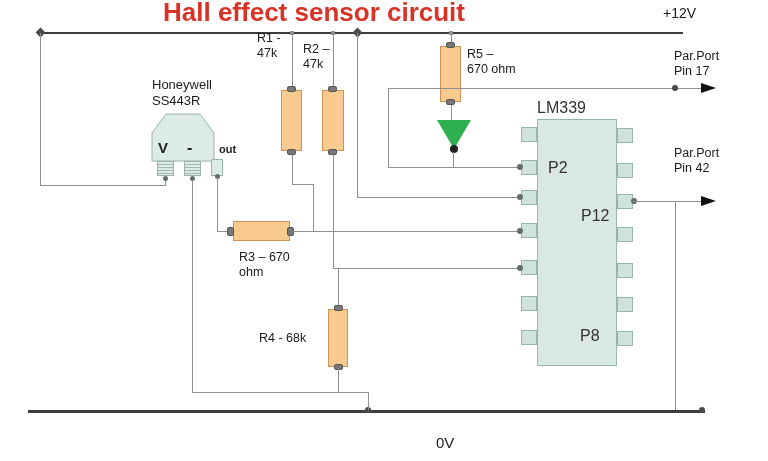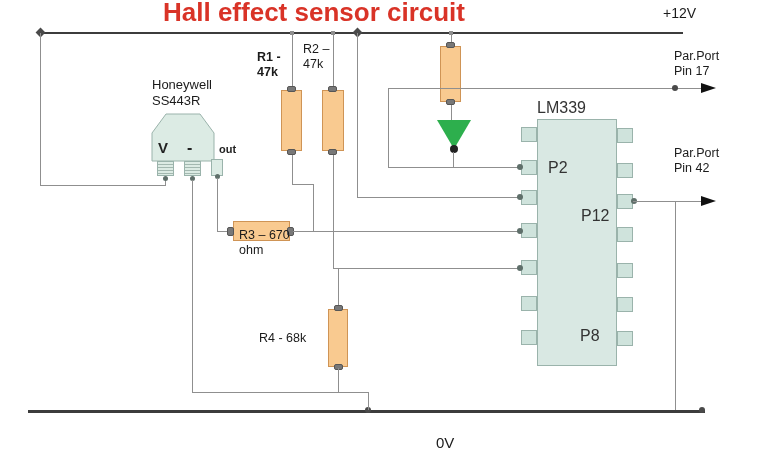--- a/index.html
+++ b/index.html
@@ -77,31 +77,31 @@
   <div class="wv" style="left:192px;top:180px;height:212px;"></div>
   <div class="wh" style="left:192px;top:392px;width:176px;"></div>
   <div class="wv" style="left:368px;top:392px;height:18px;"></div>
 
   <div class="wv" style="left:217px;top:178px;height:53px;"></div>
   <div class="wh" style="left:217px;top:231px;width:11px;"></div>
 
   <div class="res" style="left:233px;top:221px;width:57px;height:20px;"></div>
   <div class="nub" style="left:227px;top:227px;width:7px;height:9px;"></div>
   <div class="nub" style="left:287px;top:227px;width:7px;height:9px;"></div>
-  <div class="lbl" style="left:239px;top:228px;">
+  <div class="lbl" style="left:239px;top:250px;">
     <div>R3 – 670</div>
     <div>ohm</div>
   </div>
   <div class="wh" style="left:293px;top:231px;width:228px;"></div>
 
   <div class="wv" style="left:292px;top:33px;height:57px;"></div>
   <div class="res" style="left:281px;top:90px;width:21px;height:61px;"></div>
   <div class="nub" style="left:287px;top:86px;width:9px;height:6px;"></div>
   <div class="nub" style="left:287px;top:149px;width:9px;height:6px;"></div>
-  <div class="lbl" style="left:257px;top:50px;font-weight:bold;">
+  <div class="lbl" style="left:257px;top:31px;">
     <div>R1 -</div>
     <div>47k</div>
   </div>
   <div class="wv" style="left:292px;top:155px;height:30px;"></div>
   <div class="wh" style="left:292px;top:184px;width:21px;"></div>
   <div class="wv" style="left:313px;top:184px;height:47px;"></div>
 
   <div class="wv" style="left:333px;top:33px;height:57px;"></div>
   <div class="res" style="left:322px;top:90px;width:22px;height:61px;"></div>
   <div class="nub" style="left:328px;top:86px;width:9px;height:6px;"></div>
@@ -120,20 +120,24 @@
   <div class="lbl" style="left:259px;top:331px;">R4 - 68k</div>
   <div class="wv" style="left:338px;top:368px;height:24px;"></div>
 
   <div class="wv" style="left:357px;top:33px;height:164px;"></div>
   <div class="wh" style="left:357px;top:197px;width:164px;"></div>
 
   <div class="wv" style="left:451px;top:33px;height:13px;"></div>
   <div class="res" style="left:440px;top:46px;width:21px;height:56px;"></div>
   <div class="nub" style="left:446px;top:42px;width:9px;height:6px;"></div>
   <div class="nub" style="left:446px;top:99px;width:9px;height:6px;"></div>
+  <div class="lbl" style="left:467px;top:47px;">
+    <div>R5 –</div>
+    <div>670 ohm</div>
+  </div>
   <div class="wv" style="left:451px;top:105px;height:16px;"></div>
   <div class="led" style="left:437px;top:120px;"></div>
   <div class="dotdark" style="left:450px;top:145px;width:8px;height:8px;"></div>
   <div class="wv" style="left:453px;top:152px;height:15px;"></div>
   <div class="wh" style="left:388px;top:167px;width:133px;"></div>
 
   <div class="wv" style="left:388px;top:88px;height:79px;"></div>
   <div class="wh" style="left:388px;top:88px;width:313px;"></div>
   <div class="dot" style="left:672px;top:85px;width:6px;height:6px;background:#4a4a4a;"></div>
   <div class="arrow" style="left:701px;top:83px;"></div>

